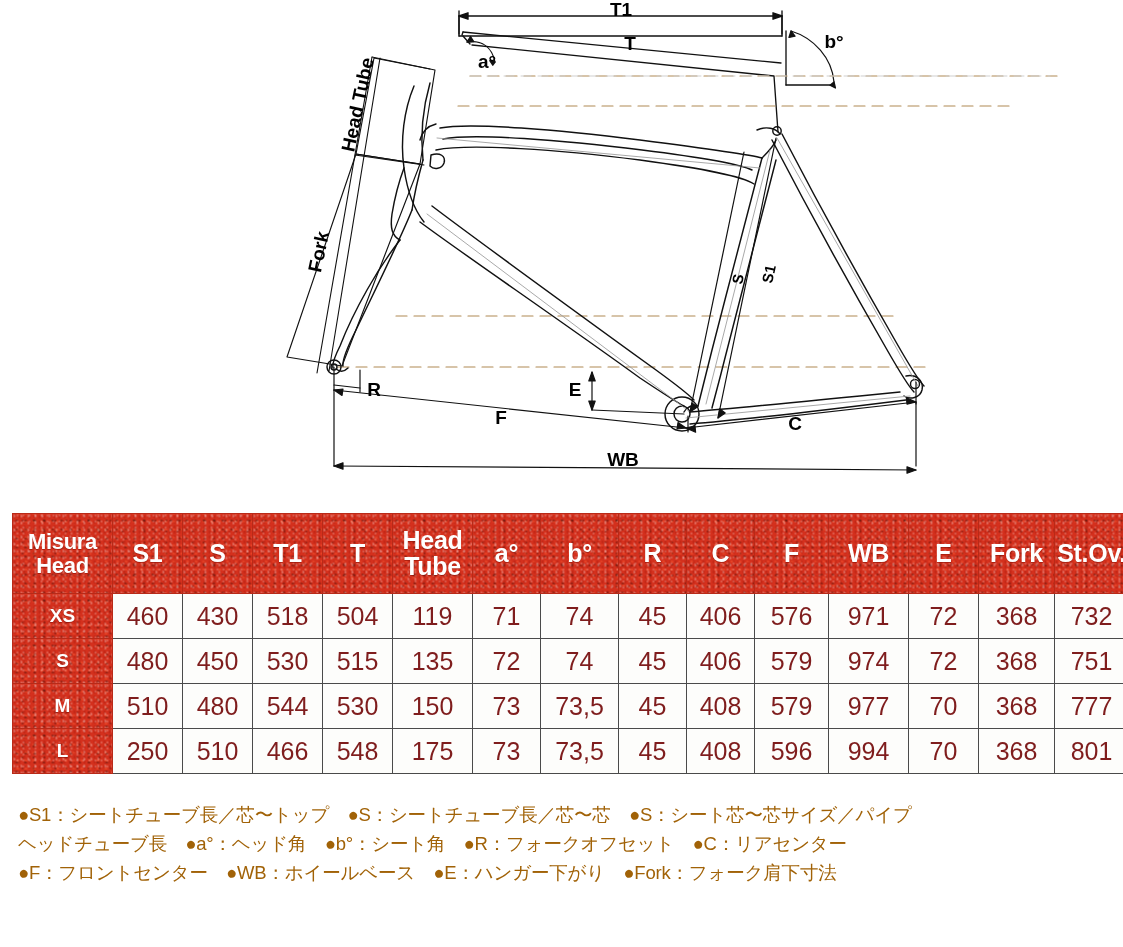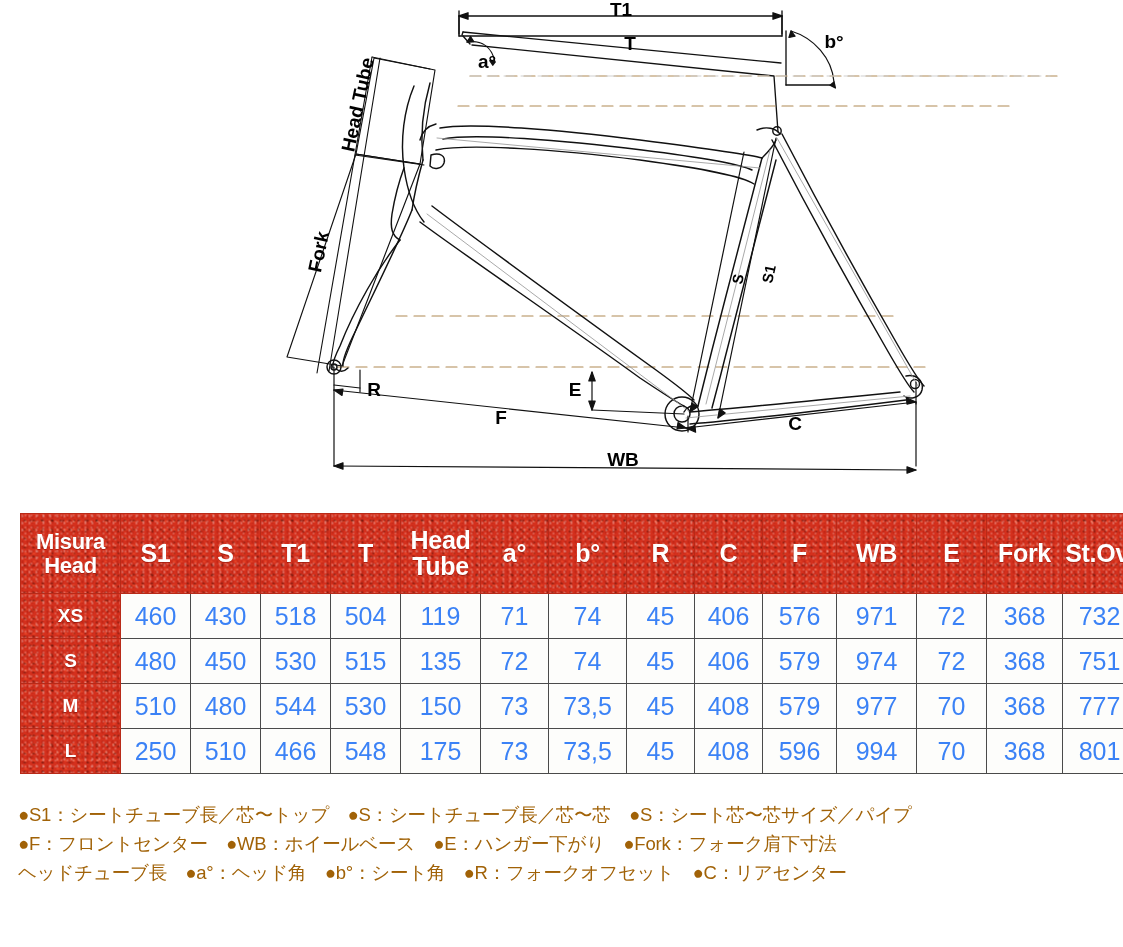--- a/index.html
+++ b/index.html
@@ -30,21 +30,21 @@
   .dim-label-sm {
     font-family: "Liberation Sans", sans-serif;
     font-weight: bold;
     font-size: 15px;
     fill: #000;
   }
 
   
   #geo-table-wrap {
     position: absolute;
-    left: 20px; top: 513px;
+    left: 12px; top: 513px;
     width: 1096px;
   }
   table.geo {
     border-collapse: collapse;
     width: 1096px;
     table-layout: fixed;
     border: 1.5px solid #111;
   }
   table.geo th, table.geo td {
     border: 1px solid #4a4a4a;
@@ -88,21 +88,21 @@
     background-size: 7px 7px, 9px 9px, 6px 6px, 11px 11px, 8px 8px, 5px 5px;
     color: #ffffff;
     font-weight: bold;
     font-size: 19px;
     border-color: #b82a18;
     text-shadow: 0 1px 0 rgba(120,10,0,.45);
   }
   table.geo tbody td {
     height: 45px;
     background: #fdfdfb;
-    color: #3b82f6;
+    color: #7f1d1d;
     font-size: 25px;
     font-weight: normal;
   }
 
   
   #legend {
     position: absolute;
     left: 18px; top: 800px;
     width: 1090px;
     font-size: 18.5px;
@@ -437,15 +437,15 @@
         <td>70</td>
         <td>368</td>
         <td>801</td>
       </tr>
     </tbody>
   </table>
 </div>
 
 <div id="legend">
   <div class="lgline">●S1：シートチューブ長／芯〜トップ　●S：シートチューブ長／芯〜芯　●S：シート芯〜芯サイズ／パイプ</div>
+  <div class="lgline">ヘッドチューブ長　●a°：ヘッド角　●b°：シート角　●R：フォークオフセット　●C：リアセンター</div>
   <div class="lgline">●F：フロントセンター　●WB：ホイールベース　●E：ハンガー下がり　●Fork：フォーク肩下寸法</div>
-  <div class="lgline">ヘッドチューブ長　●a°：ヘッド角　●b°：シート角　●R：フォークオフセット　●C：リアセンター</div>
 </div>
 
 </body></html>

